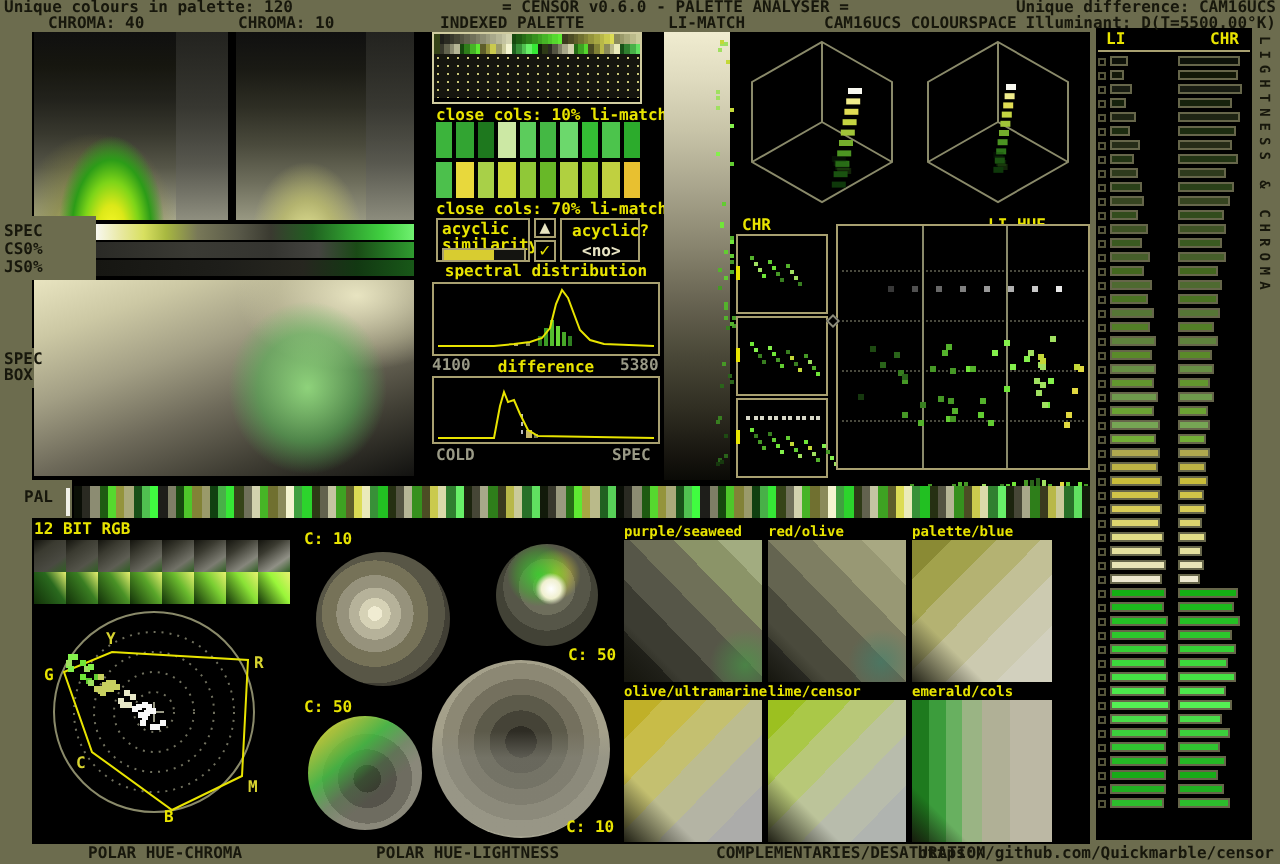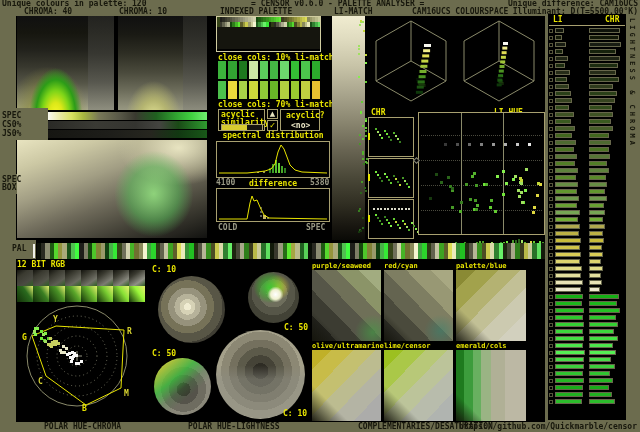--- a/index.html
+++ b/index.html
@@ -768,21 +768,21 @@
   <div class="lbl yl" style="left:152px;top:266px;">C: 10</div>
   <div class="circ" id="pc1"></div>
   <div class="circ" id="pc2"></div>
   <div class="lbl yl" style="left:284px;top:324px;">C: 50</div>
   <div class="lbl yl" style="left:152px;top:350px;">C: 50</div>
   <div class="circ" id="pc3"></div>
   <div class="circ" id="pc4"></div>
   <div class="lbl yl" style="left:283px;top:410px;">C: 10</div>
 
   <div class="lbl yl s7" style="left:312px;top:263px;">purple/seaweed</div>
-  <div class="lbl yl s7" style="left:384px;top:263px;">red/cyan</div>
+  <div class="lbl yl s7" style="left:384px;top:263px;">red/olive</div>
   <div class="lbl yl s7" style="left:456px;top:263px;">palette/blue</div>
   <div class="tile t1" style="left:312px;top:270px;"></div>
   <div class="tile t2" style="left:384px;top:270px;"></div>
   <div class="tile t3" style="left:456px;top:270px;width:70px;"></div>
   <div class="lbl yl s7" style="left:312px;top:343px;">olive/ultramarine</div>
   <div class="lbl yl s7" style="left:384px;top:343px;">lime/censor</div>
   <div class="lbl yl s7" style="left:456px;top:343px;">emerald/cols</div>
   <div class="tile t4" style="left:312px;top:350px;"></div>
   <div class="tile t5" style="left:384px;top:350px;"></div>
   <div class="tile t6" style="left:456px;top:350px;width:70px;"></div>

